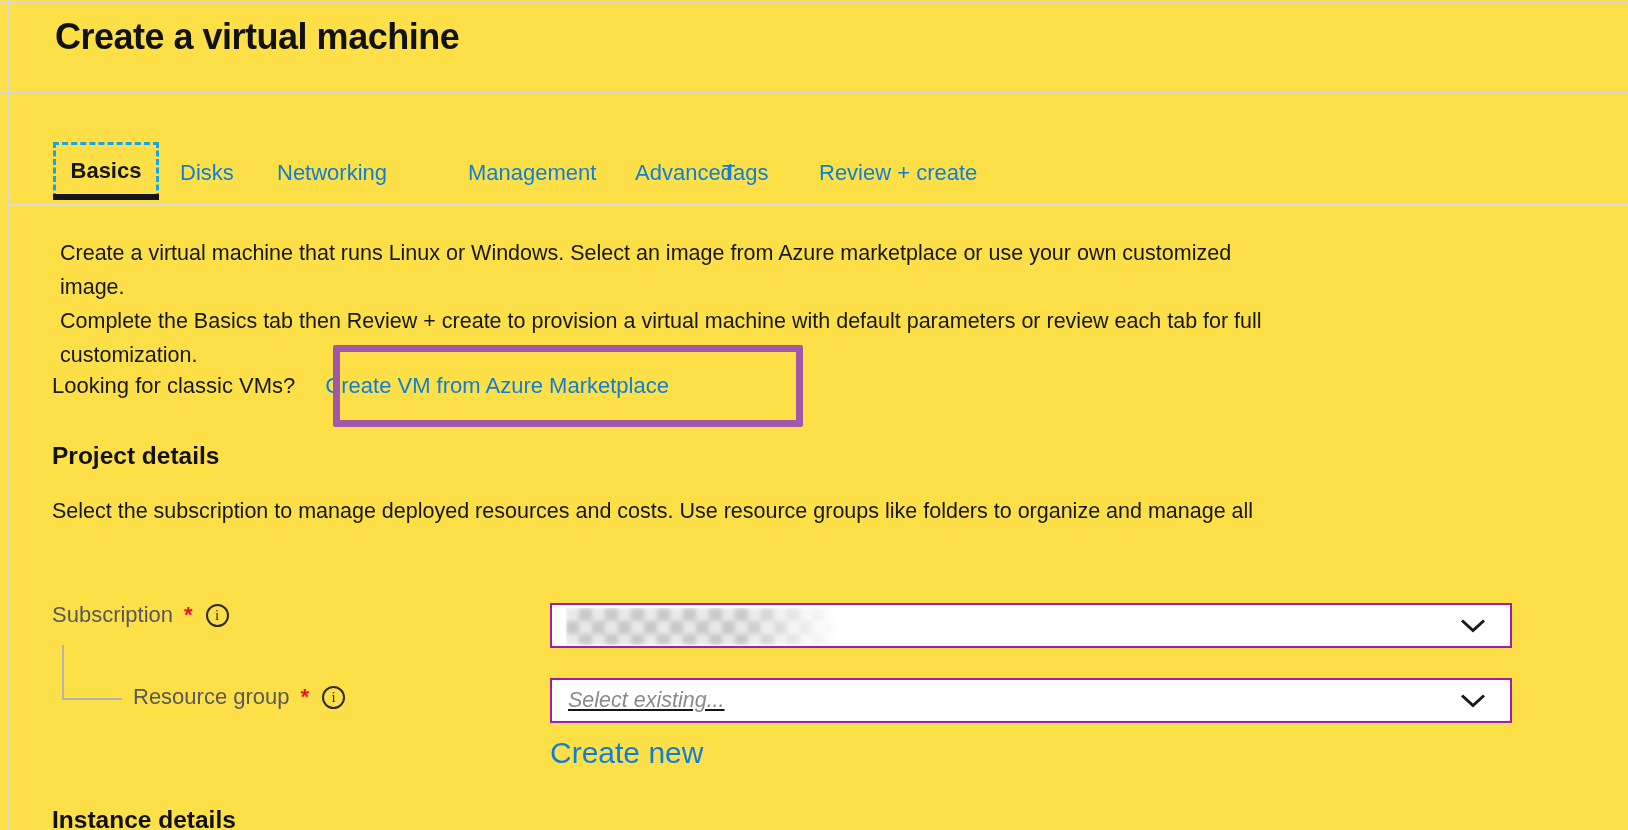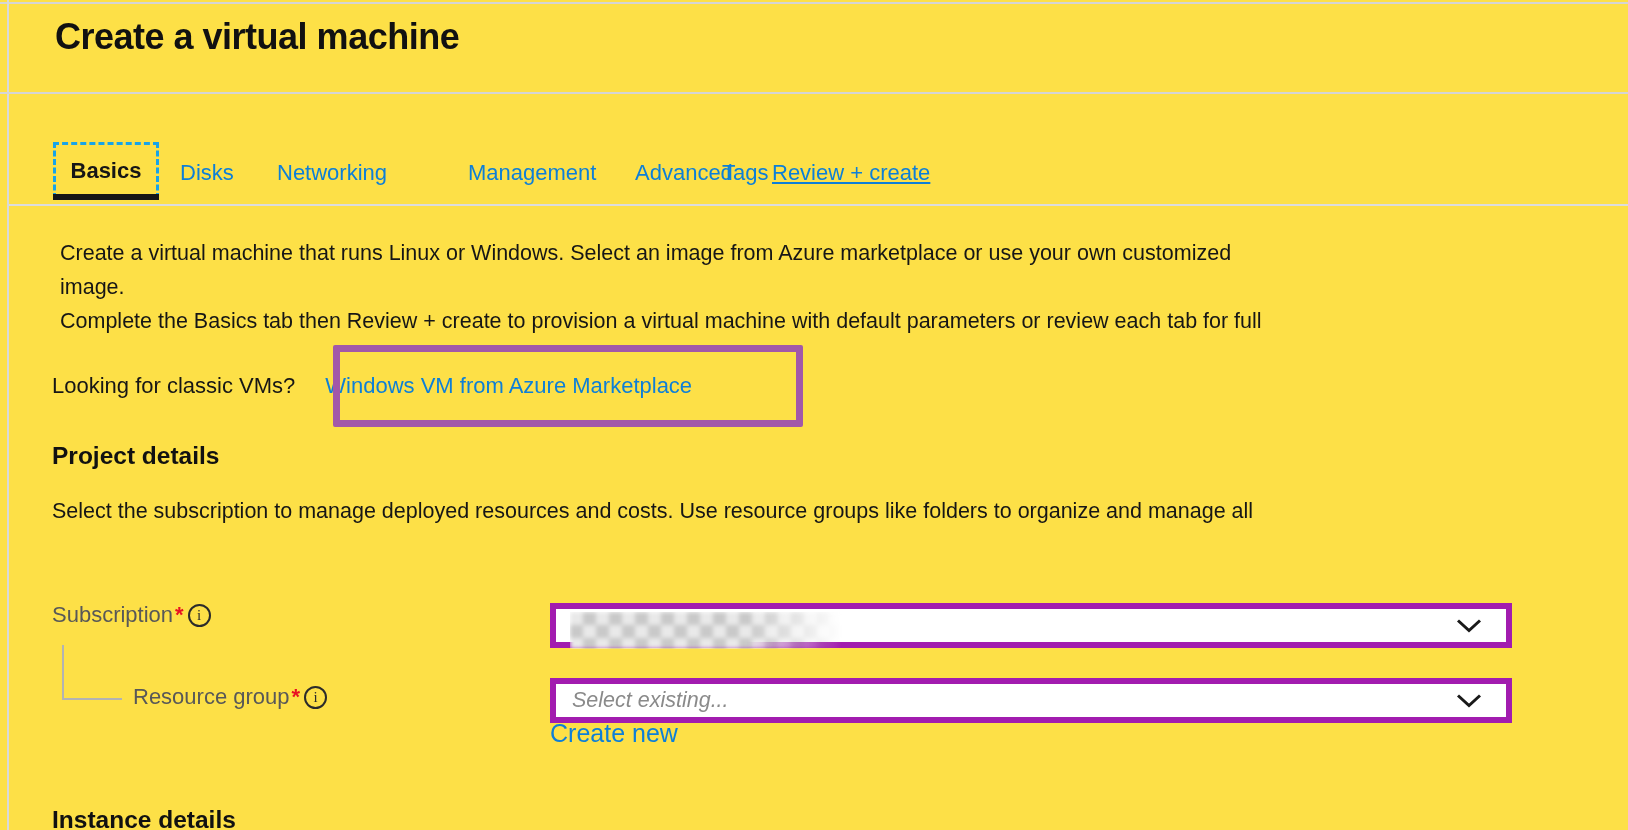--- a/index.html
+++ b/index.html
@@ -34,21 +34,21 @@
     display: flex; align-items: center; justify-content: center;
     cursor: pointer;
   }
   .tab-basics-box .tab-label { font-size: 22px; color: #161616; font-weight: bold; }
   .tab-basics-underline { position: absolute; left: 53px; top: 194px; width: 106px; height: 6px; background: #161616; }
   .tab-disks      { left: 180px; }
   .tab-networking { left: 277px; }
   .tab-management { left: 468px; }
   .tab-advanced   { left: 610px; margin-left: 25px; }
   .tab-tags       { left: 722px; }
-  .tab-review     { left: 772px; text-decoration: underline; }
+  .tab-review     { left: 819px; }
 
   
   .intro-lines {
     position: absolute; left: 60px; top: 236px;
     font-size: 21.5px; line-height: 34px; color: #161616; white-space: nowrap;
   }
   .classic-row {
     position: absolute; left: 52px; top: 372px;
     font-size: 22px; line-height: 28px; white-space: nowrap;
   }
@@ -67,63 +67,63 @@
   }
   .heading-project  { top: 442px; }
   .heading-instance { top: 806px; }
 
   .project-desc {
     position: absolute; left: 52px; top: 494px;
     font-size: 21.5px; line-height: 34px; color: #161616; white-space: nowrap;
   }
 
   
-  .field-label-row { position: absolute; display: flex; align-items: center; }
+  .field-label-row { position: absolute; display: flex; align-items: center; gap: 9px; }
   .row-subscription { left: 52px; top: 602px; }
   .row-resourcegroup { left: 133px; top: 684px; }
   .field-label { font-size: 22px; color: #585858; }
   .req-star { color: #e81123; font-size: 22px; font-weight: bold; margin-left: 2px; }
   .info-icon {
     width: 23px; height: 23px; border: 2px solid #2b2b2b; border-radius: 50%;
     display: inline-flex; align-items: center; justify-content: center;
     font-family: "Liberation Serif", serif; font-size: 15px; color: #2b2b2b;
     margin-left: 4px; cursor: pointer; flex: 0 0 auto;
   }
 
   
   .connector-v { position: absolute; left: 62px; top: 645px; width: 2px; height: 55px; background: #b3b3b3; }
   .connector-h { position: absolute; left: 62px; top: 698px; width: 60px; height: 2px; background: #b3b3b3; }
 
   
   .dropdown {
     position: absolute; left: 550px; width: 962px; height: 45px;
-    background: #ffffff; border: 6px solid #a21caf;
-    display: flex; align-items: center; cursor: pointer;
+    background: #ffffff; border: 2px solid #a21caf;
+    display: flex; align-items: center; cursor: pointer; text-decoration: underline;
   }
   .dd-subscription { top: 603px; }
   .dd-resourcegroup { top: 678px; }
   .dd-chevron { position: absolute; right: 24px; top: 50%; transform: translateY(-50%); display: flex; }
   .placeholder-text {
     font-style: italic; color: #8a8a8a; font-size: 21.5px; margin-left: 16px; white-space: nowrap;
   }
   .redacted-value {
     position: absolute; left: 14px; top: 3px; width: 272px; height: 37px;
     background-image:
       linear-gradient(45deg, #c9c9c9 25%, transparent 25%, transparent 75%, #c9c9c9 75%),
       linear-gradient(45deg, #c9c9c9 25%, #e9e9e9 25%, #e9e9e9 75%, #c9c9c9 75%);
     background-size: 26px 26px;
     background-position: 0 0, 13px 13px;
     filter: blur(2px);
     -webkit-mask-image: linear-gradient(to right, #000 65%, transparent 100%);
             mask-image: linear-gradient(to right, #000 65%, transparent 100%);
   }
 
   .create-new-link {
-    position: absolute; left: 550px; top: 719px;
-    font-size: 25px; color: #0d7fd8; text-decoration: none; cursor: pointer; white-space: nowrap;
+    position: absolute; left: 550px; top: 736px;
+    font-size: 30px; color: #0d7fd8; text-decoration: none; cursor: pointer; white-space: nowrap;
   }
 </style>
 </head>
 <body>
 
 <div id="screen">
 
   <div class="top-line"></div>
   <div class="left-line"></div>
 
@@ -140,24 +140,25 @@
   <a class="tab tab-management">Management</a>
   <a class="tab tab-advanced">Advanced</a>
   <a class="tab tab-tags">Tags</a>
   <a class="tab tab-review">Review + create</a>
   <div class="tabstrip-line"></div>
 
   <div class="intro-lines">
       <div>Create a virtual machine that runs Linux or Windows. Select an image from Azure marketplace or use your own customized</div>
       <div>image.</div>
       <div>Complete the Basics tab then Review + create to provision a virtual machine with default parameters or review each tab for full</div>
+      <div>customization.</div>
     </div>
 
   <div class="classic-row">
-    <span>Looking for classic VMs?</span><a class="classic-link" href="#">Windows VM from Azure Marketplace</a>
+    <span>Looking for classic VMs?</span><a class="classic-link" href="#">Create VM from Azure Marketplace</a>
   </div>
 
   <div class="annotation-box"></div>
 
   <h2 class="section-heading heading-project">Project details</h2>
   <div class="project-desc">
       <div>Select the subscription to manage deployed resources and costs. Use resource groups like folders to organize and manage all</div>
     </div>
 
   <div class="field-label-row row-subscription">

